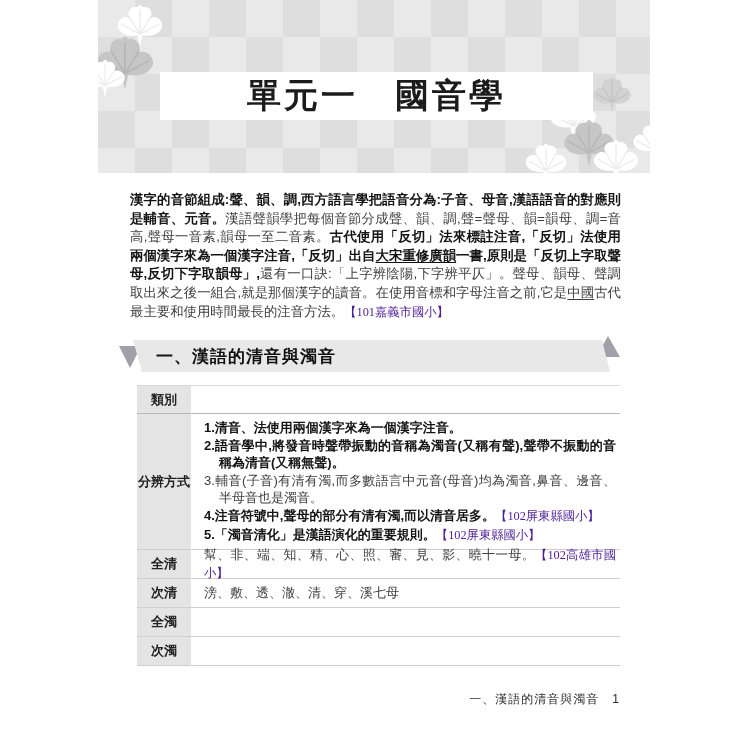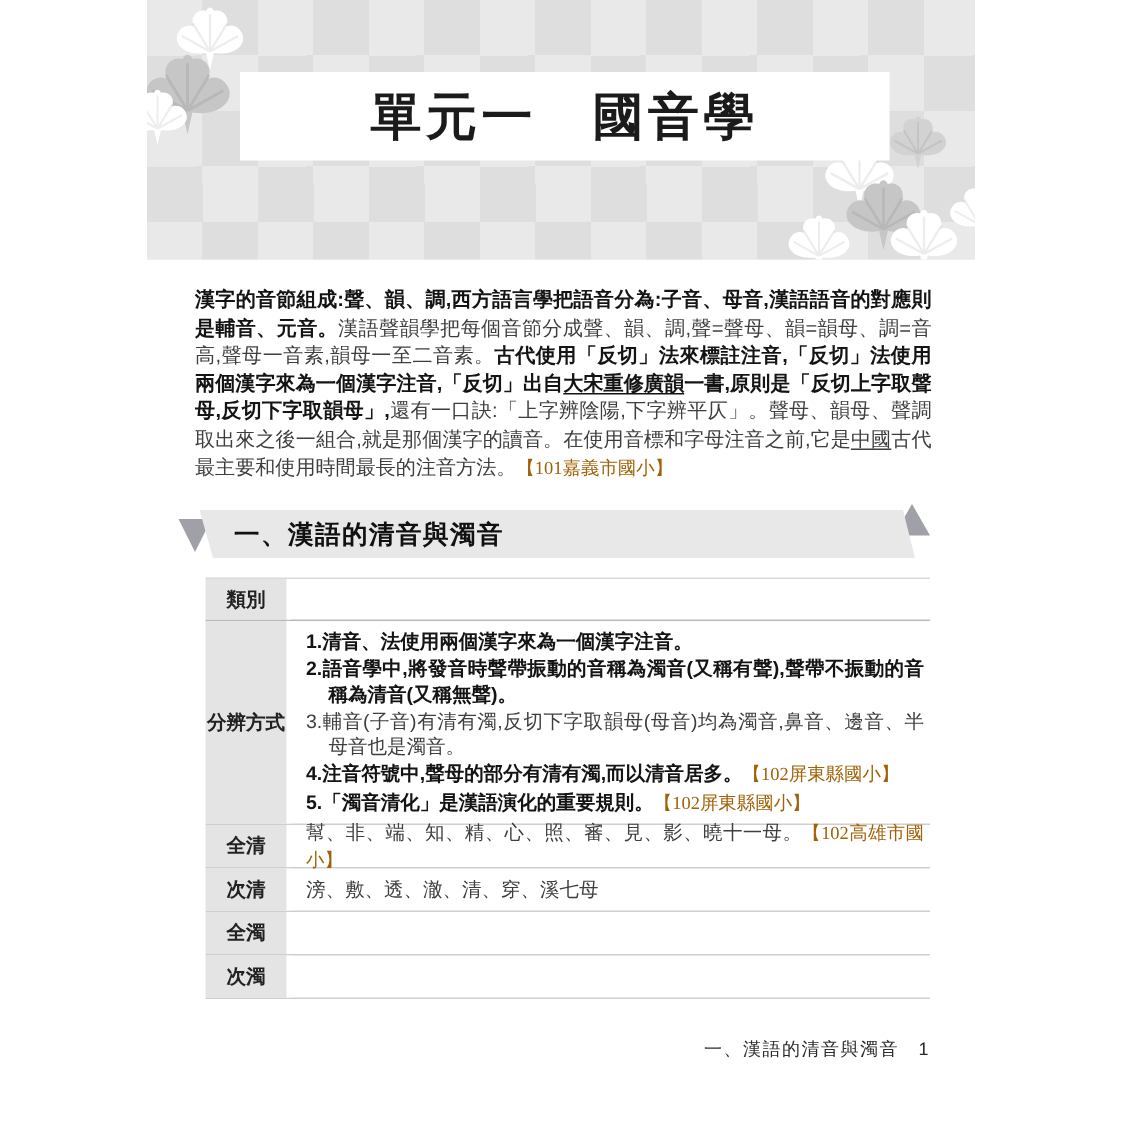--- a/index.html
+++ b/index.html
@@ -13,36 +13,36 @@
   
   .unit-header{
     position:absolute;left:98px;top:0;width:552px;height:173px;overflow:hidden;
     background-color:#e9e9e9;
     background-image:conic-gradient(#dedede 0deg 90deg,#e9e9e9 90deg 180deg,#dedede 180deg 270deg,#e9e9e9 270deg 360deg);
     background-size:74px 74px;
   }
   .pine{position:absolute;display:block;}
   .pine use{fill:currentColor;}
   .title-box{
-    position:absolute;left:62px;top:48px;width:433px;height:59px;background:#ffffff;
+    position:absolute;left:62px;top:72px;width:433px;height:48px;background:#ffffff;
     display:flex;align-items:center;justify-content:center;z-index:5;
   }
   .title-box h1{
     margin:0;font-size:34px;font-weight:700;color:#1b1b1b;letter-spacing:3px;white-space:pre;
   }
 
   
   .intro{
     position:absolute;left:130px;top:191px;width:491px;margin:0;
     font-size:13.4px;line-height:18.6px;text-align:justify;color:#222;
   }
   .b{font-weight:700;color:#141414;}
   .m{font-family:Liberation Sans, sans-serif;font-weight:400;color:#3e3e3e;}
   .u{text-decoration:underline;text-underline-offset:2px;}
-  .tag{font-family:"Liberation Serif",serif;font-weight:400;color:#a16207;font-size:12.3px;}
+  .tag{font-family:"Liberation Serif",serif;font-weight:400;color:#4c1d95;font-size:12.3px;}
 
   
   .ribbon-wrap{position:absolute;left:0;top:0;width:750px;height:0;}
   .tri{position:absolute;width:0;height:0;}
   .tri-left{
     left:119px;top:346px;
     border-left:11px solid transparent;border-right:11px solid transparent;
     border-top:22px solid #a0a1a8;
   }
   .tri-right{
@@ -142,21 +142,21 @@
   <div class="ctable">
     <div class="trow thead" style="height:27px;">
       <div class="tcat">類別</div>
     </div>
 
     <div class="trow">
       <div class="tcat">分辨方式</div>
       <div class="tdesc">
         <div class="item"><span class="b">1.</span><span class="b">清音、法使用兩個漢字來為一個漢字注音。</span></div>
         <div class="item"><span class="b">2.</span><span class="b">語音學中,將發音時聲帶振動的音稱為濁音(又稱有聲),聲帶不振動的音稱為清音(又稱無聲)。</span></div>
-        <div class="item"><span class="m">3.</span><span class="m">輔音(子音)有清有濁,反切下字取韻母(母音)均為濁音,鼻音、邊音、半母音也是濁音。</span></div>
+        <div class="item"><span class="m">3.</span><span class="m">輔音(子音)有清有濁,而多數語言中元音(母音)均為濁音,鼻音、邊音、半母音也是濁音。</span></div>
         <div class="item"><span class="b">4.</span><span class="b">注音符號中,聲母的部分有清有濁,而以清音居多。</span><span class="tag">【102屏東縣國小】</span></div>
         <div class="item"><span class="b">5.</span><span class="b">「濁音清化」是漢語演化的重要規則。</span><span class="tag">【102屏東縣國小】</span></div>
       </div>
     </div>
 
     <div class="trow" style="height:28px;">
       <div class="tcat">全清</div>
       <div class="tdesc">
           <div class="rowline"><span class="m">幫、非、端、知、精、心、照、審、見、影、曉十一母。</span><span class="tag">【102高雄市國小】</span></div>
         </div>

